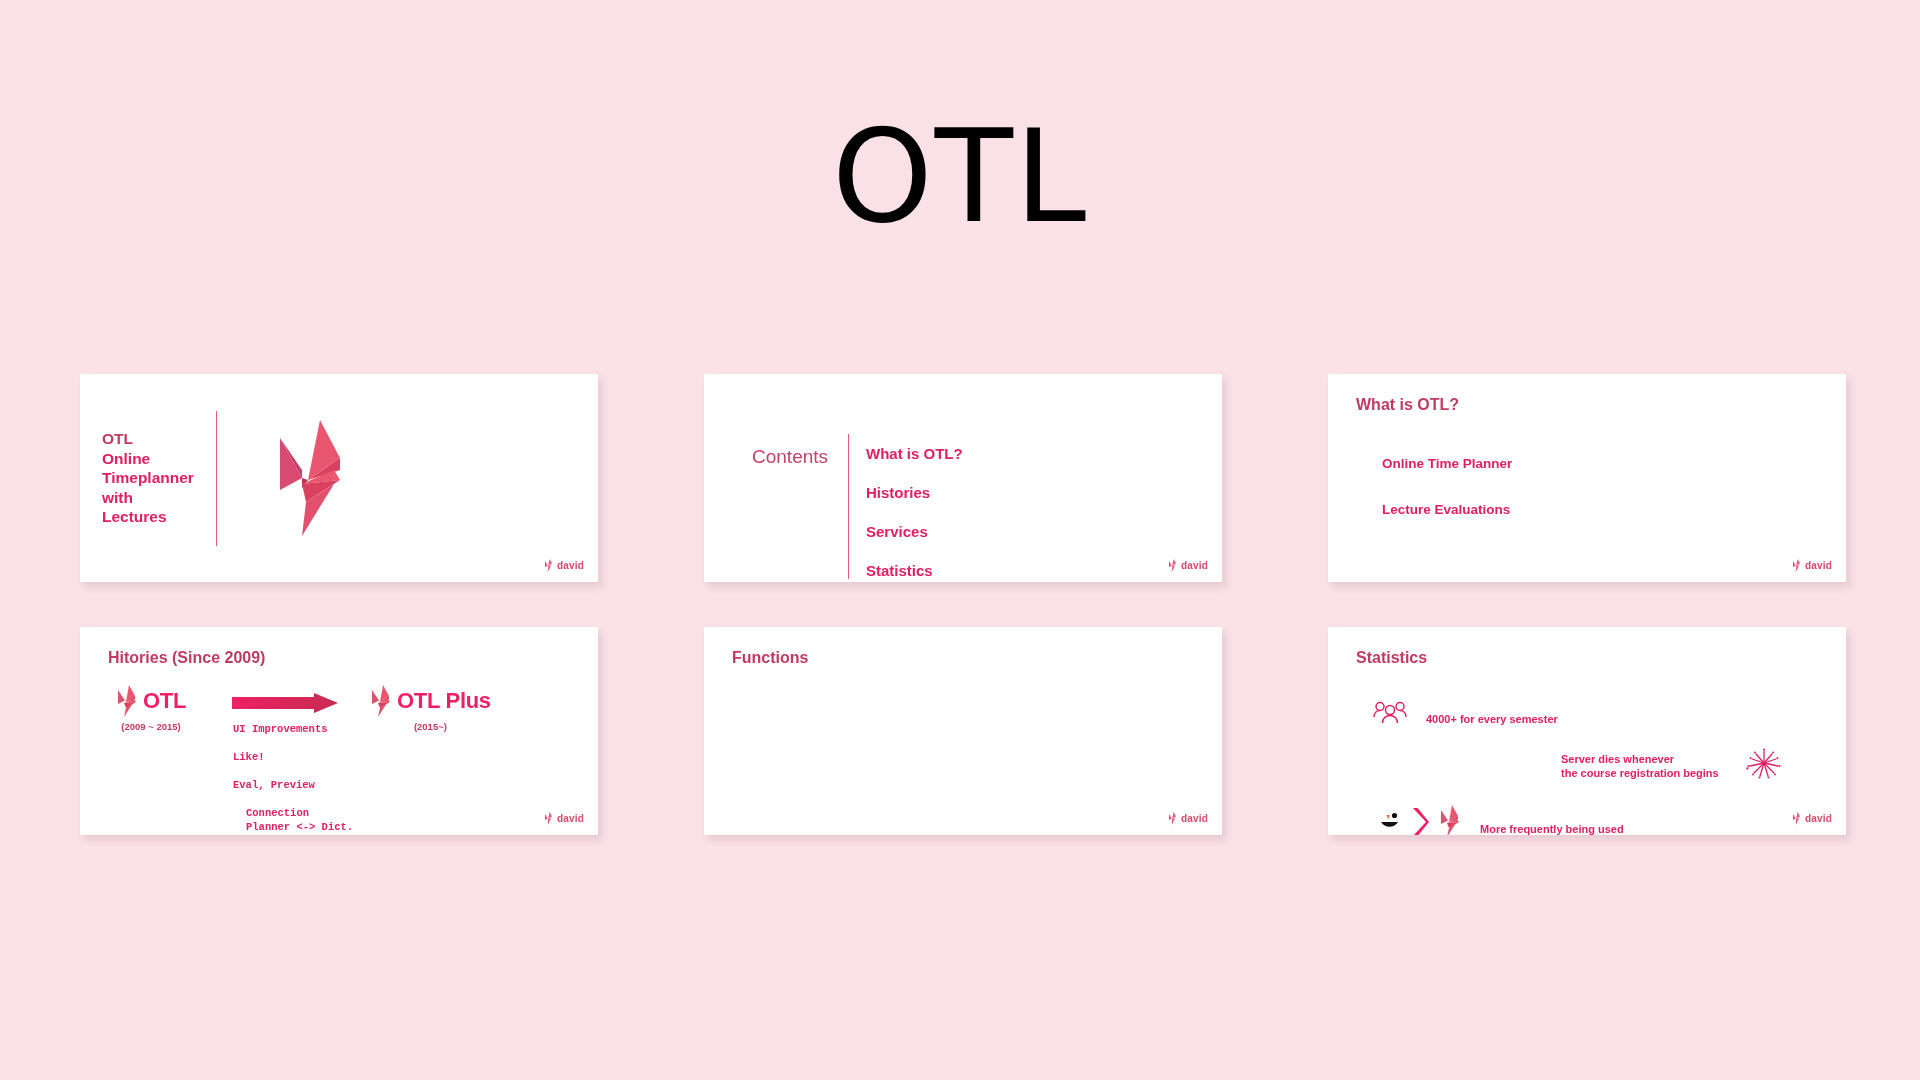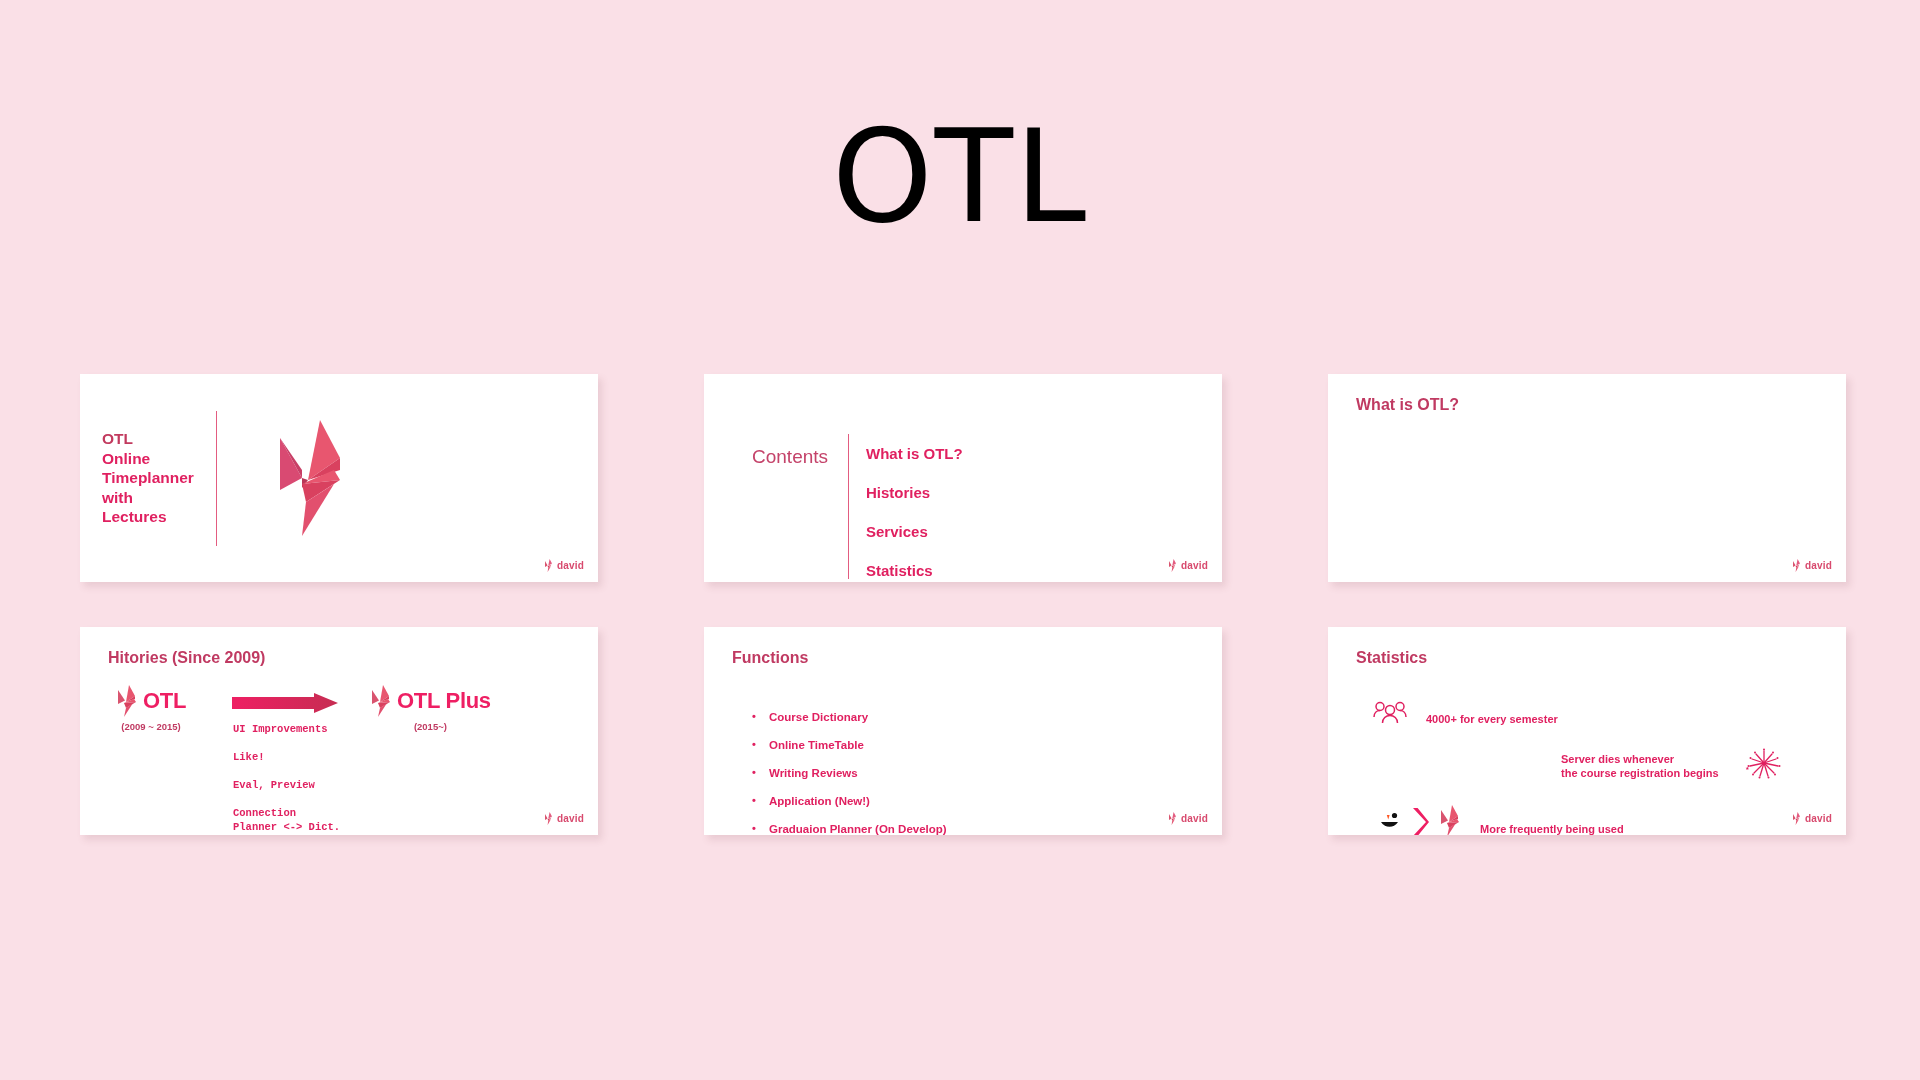--- a/index.html
+++ b/index.html
@@ -198,21 +198,21 @@
     position: absolute;
     left: 153px;
     top: 42px;
     font-size: 10.5px;
     font-weight: bold;
     color: #e02060;
     line-height: 1.15;
     font-family: Liberation Mono, monospace;
   }
   .hist-features .feat { margin-bottom: 16px; }
-  .hist-features .feat:last-child { margin-bottom: 0; }
+  .hist-features .feat:last-child { margin-bottom: 0; margin-left: 13px; }
   .hist-features .feat.two-line { line-height: 1.3; }
 
   
   .func-list {
     position: absolute;
     left: 48px;
     top: 84px;
   }
   .func-list li {
     list-style: none;
@@ -309,20 +309,24 @@
           <polygon points="5.6,0 8,4.4 4.2,6.8" fill="#e35c80"></polygon>
           <polygon points="3.6,7.2 7.6,5.6 4.2,9" fill="#d9415f"></polygon>
           <polygon points="4.2,9 7,7 3.6,13" fill="#e2506e"></polygon>
         </svg>
         <span class="sig-text">david</span>
       </div>
     </div>
 
     <div class="slide">
       <div class="slide-heading">What is OTL?</div>
+      <ul class="wio-list">
+        <li>Online Time Planner</li>
+        <li>Lecture Evaluations</li>
+      </ul>
       <div class="slide-footer">
         <svg class="bolt-mini" viewBox="0 0 9 13">
           <polygon points="1,2 1,8 3.6,6.5" fill="#d9546f"></polygon>
           <polygon points="5.6,0 8,4.4 4.2,6.8" fill="#e35c80"></polygon>
           <polygon points="3.6,7.2 7.6,5.6 4.2,9" fill="#d9415f"></polygon>
           <polygon points="4.2,9 7,7 3.6,13" fill="#e2506e"></polygon>
         </svg>
         <span class="sig-text">david</span>
       </div>
     </div>
@@ -392,27 +396,20 @@
           <polygon points="5.6,0 8,4.4 4.2,6.8" fill="#e35c80"></polygon>
           <polygon points="3.6,7.2 7.6,5.6 4.2,9" fill="#d9415f"></polygon>
           <polygon points="4.2,9 7,7 3.6,13" fill="#e2506e"></polygon>
         </svg>
         <span class="sig-text">david</span>
       </div>
     </div>
 
     <div class="slide">
       <div class="slide-heading">Functions</div>
-      <ul class="func-list">
-        <li>Course Dictionary</li>
-        <li>Online TimeTable</li>
-        <li>Writing Reviews</li>
-        <li>Application (New!)</li>
-        <li>Graduaion Planner (On Develop)</li>
-      </ul>
       <div class="slide-footer">
         <svg class="bolt-mini" viewBox="0 0 9 13">
           <polygon points="1,2 1,8 3.6,6.5" fill="#d9546f"></polygon>
           <polygon points="5.6,0 8,4.4 4.2,6.8" fill="#e35c80"></polygon>
           <polygon points="3.6,7.2 7.6,5.6 4.2,9" fill="#d9415f"></polygon>
           <polygon points="4.2,9 7,7 3.6,13" fill="#e2506e"></polygon>
         </svg>
         <span class="sig-text">david</span>
       </div>
     </div>

